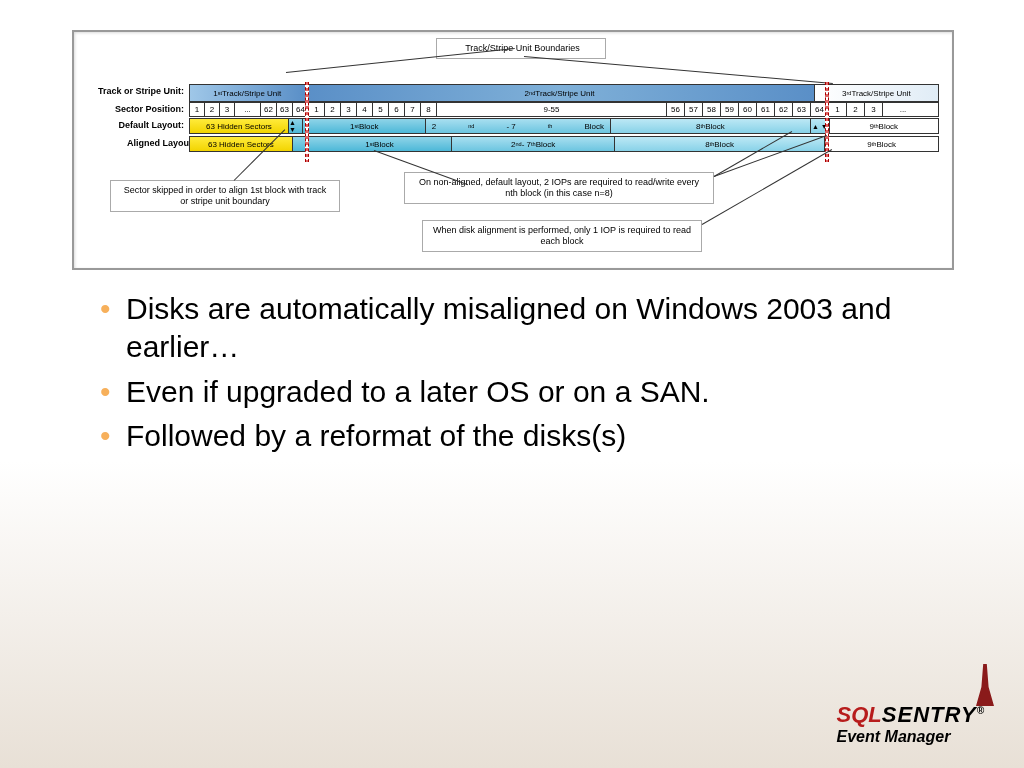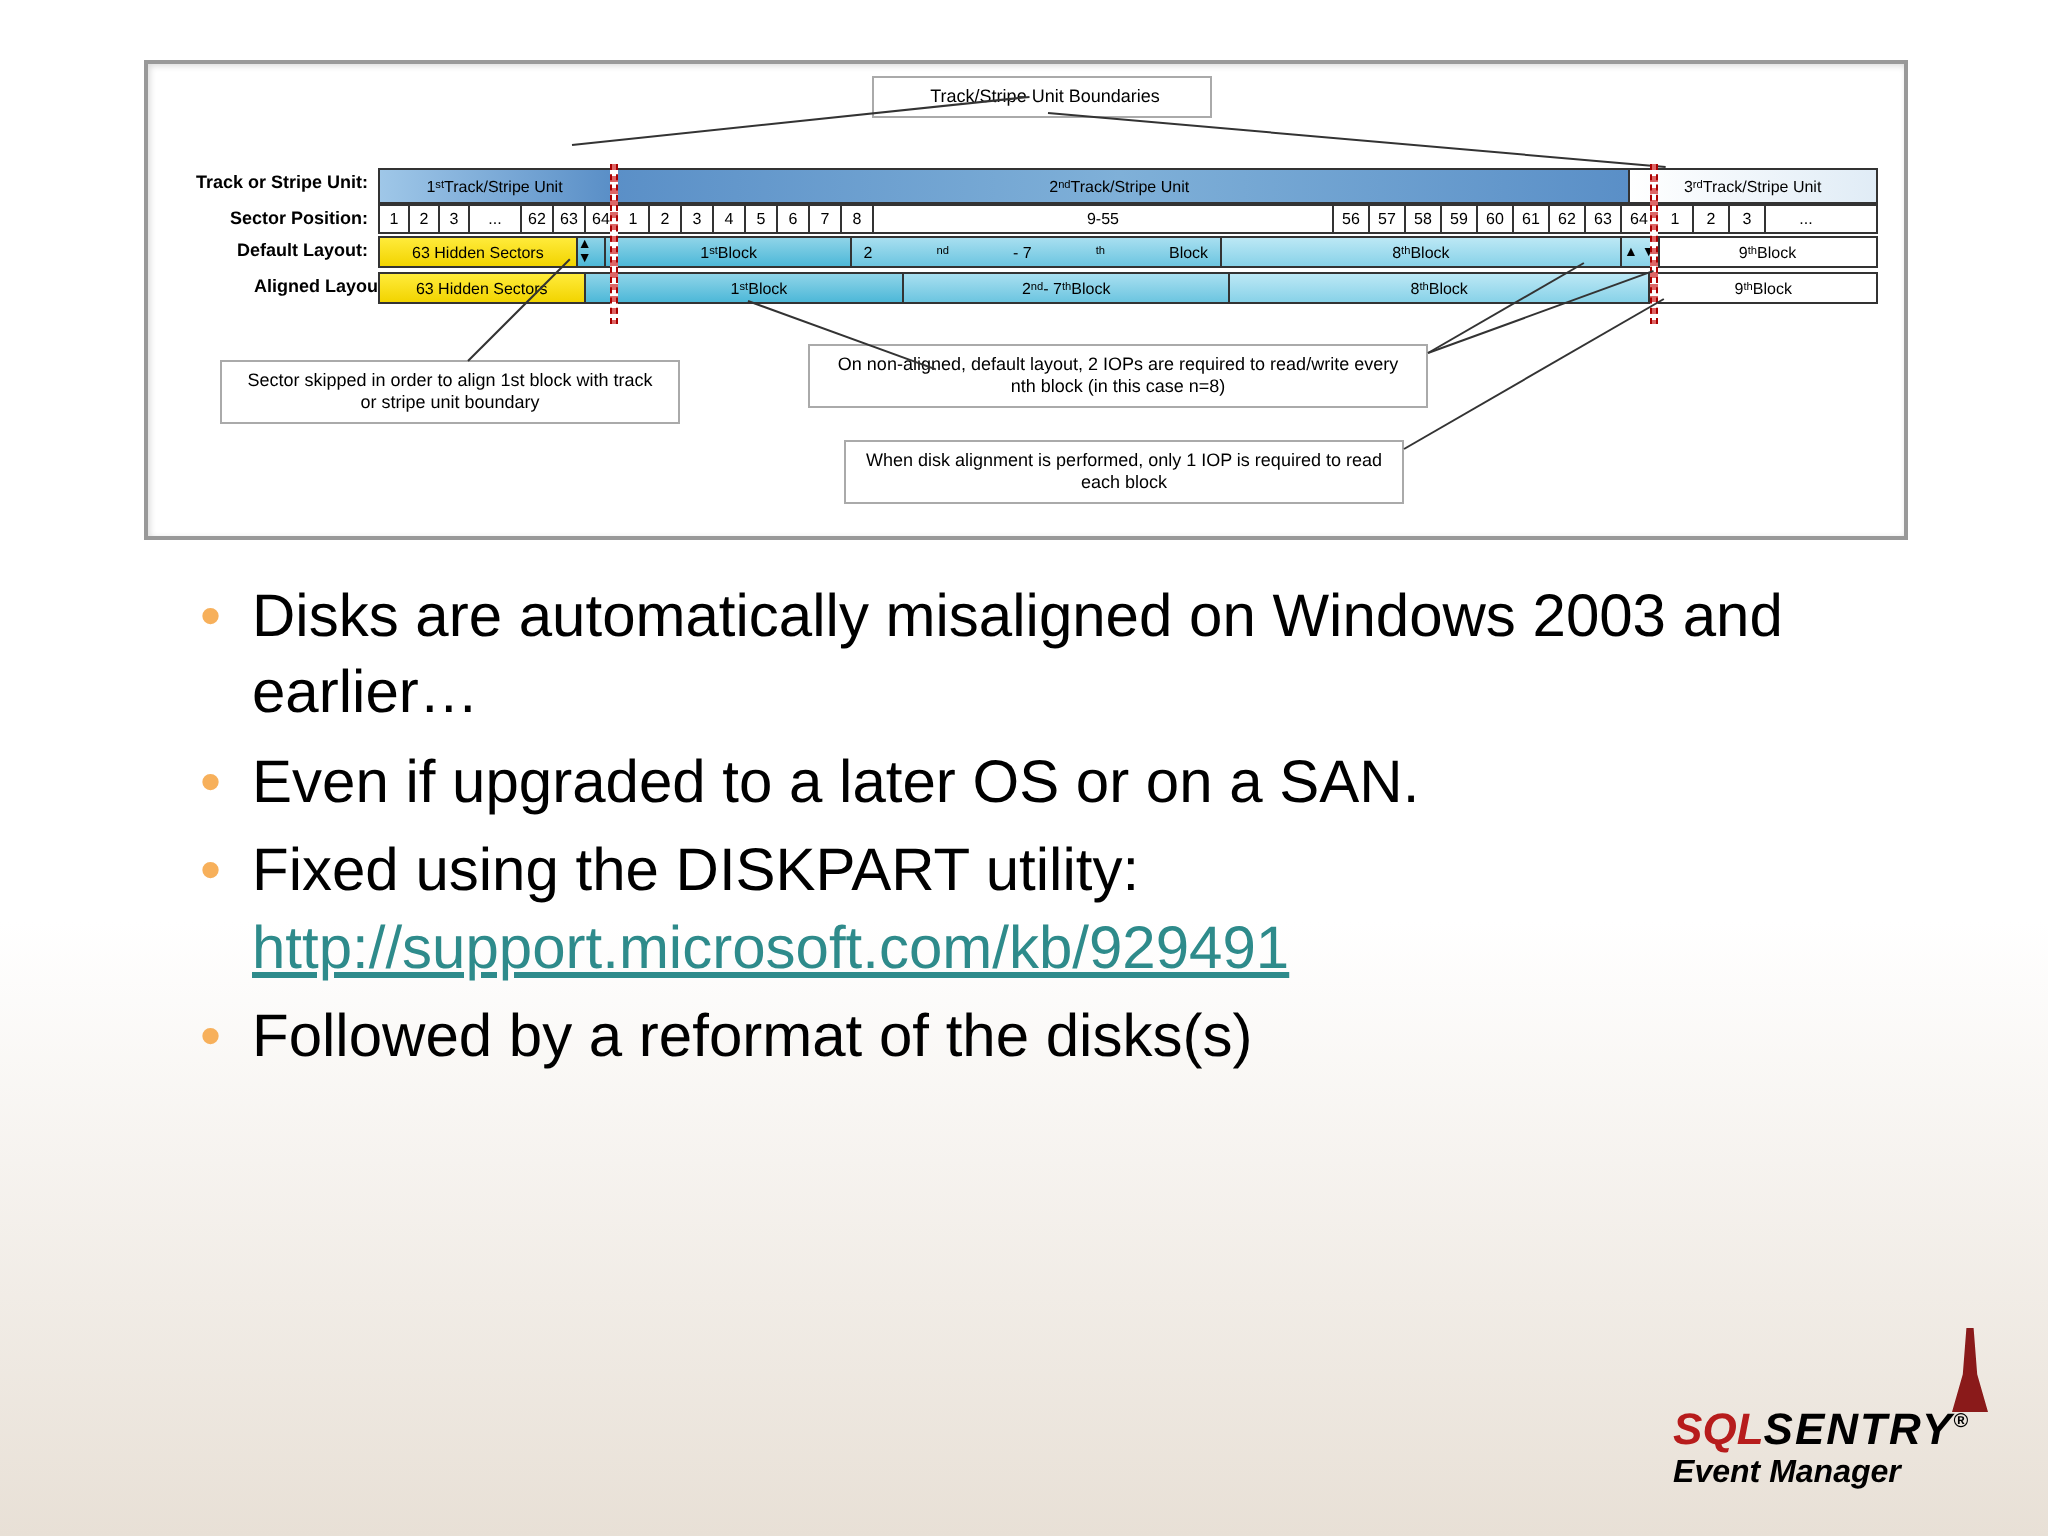--- a/index.html
+++ b/index.html
@@ -239,21 +239,20 @@
     <div class="arrow-line" style="left:300px; top:118px; width:100px; transform:rotate(20deg);"></div>
 
     <div class="callout" style="left:348px; top:188px; width:280px;">When disk alignment is performed, only 1 IOP is required to read each block</div>
     <div class="arrow-line" style="left:628px; top:192px; width:150px; transform:rotate(-30deg);"></div>
   </div>
 </div>
 
 <ul class="bullets">
   <li><span>Disks are automatically misaligned on Windows 2003 and earlier…</span></li>
   <li><span>Even if upgraded to a later OS or on a SAN.</span></li>
-  <li><span>Fixed using the DISKPART utility: </span><a href="#">http://support.microsoft.com/kb/929491</a></li>
   <li><span>Followed by a reformat of the disks(s)</span></li>
 </ul>
 
 <div class="logo">
   <div class="logo-figure"></div>
   <div class="logo-main">
     <span class="logo-sql">SQL</span><span class="logo-sentry">SENTRY</span><span class="logo-reg">®</span>
   </div>
   <div class="logo-sub">Event Manager</div>
 </div>

